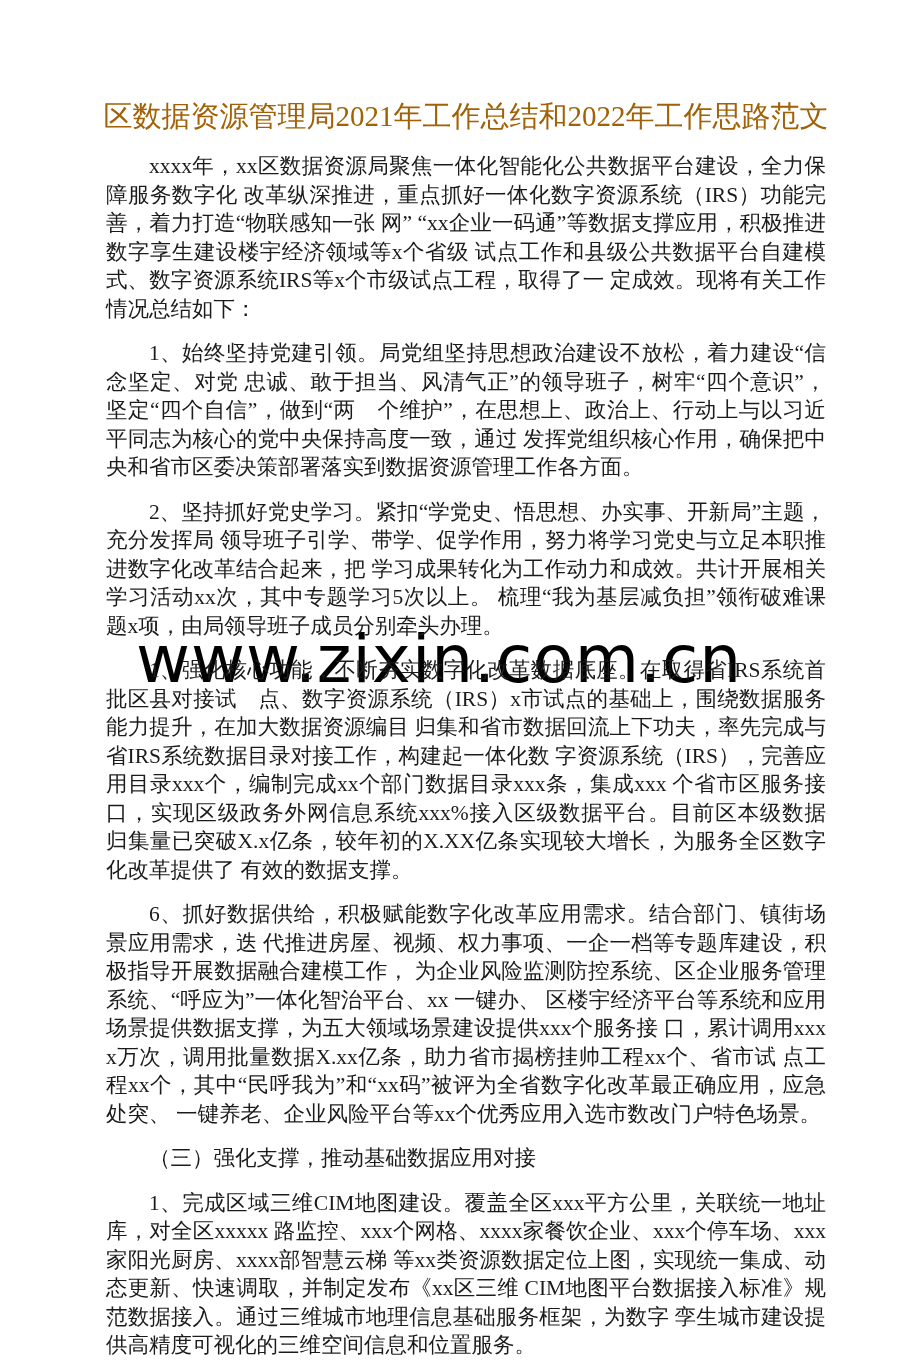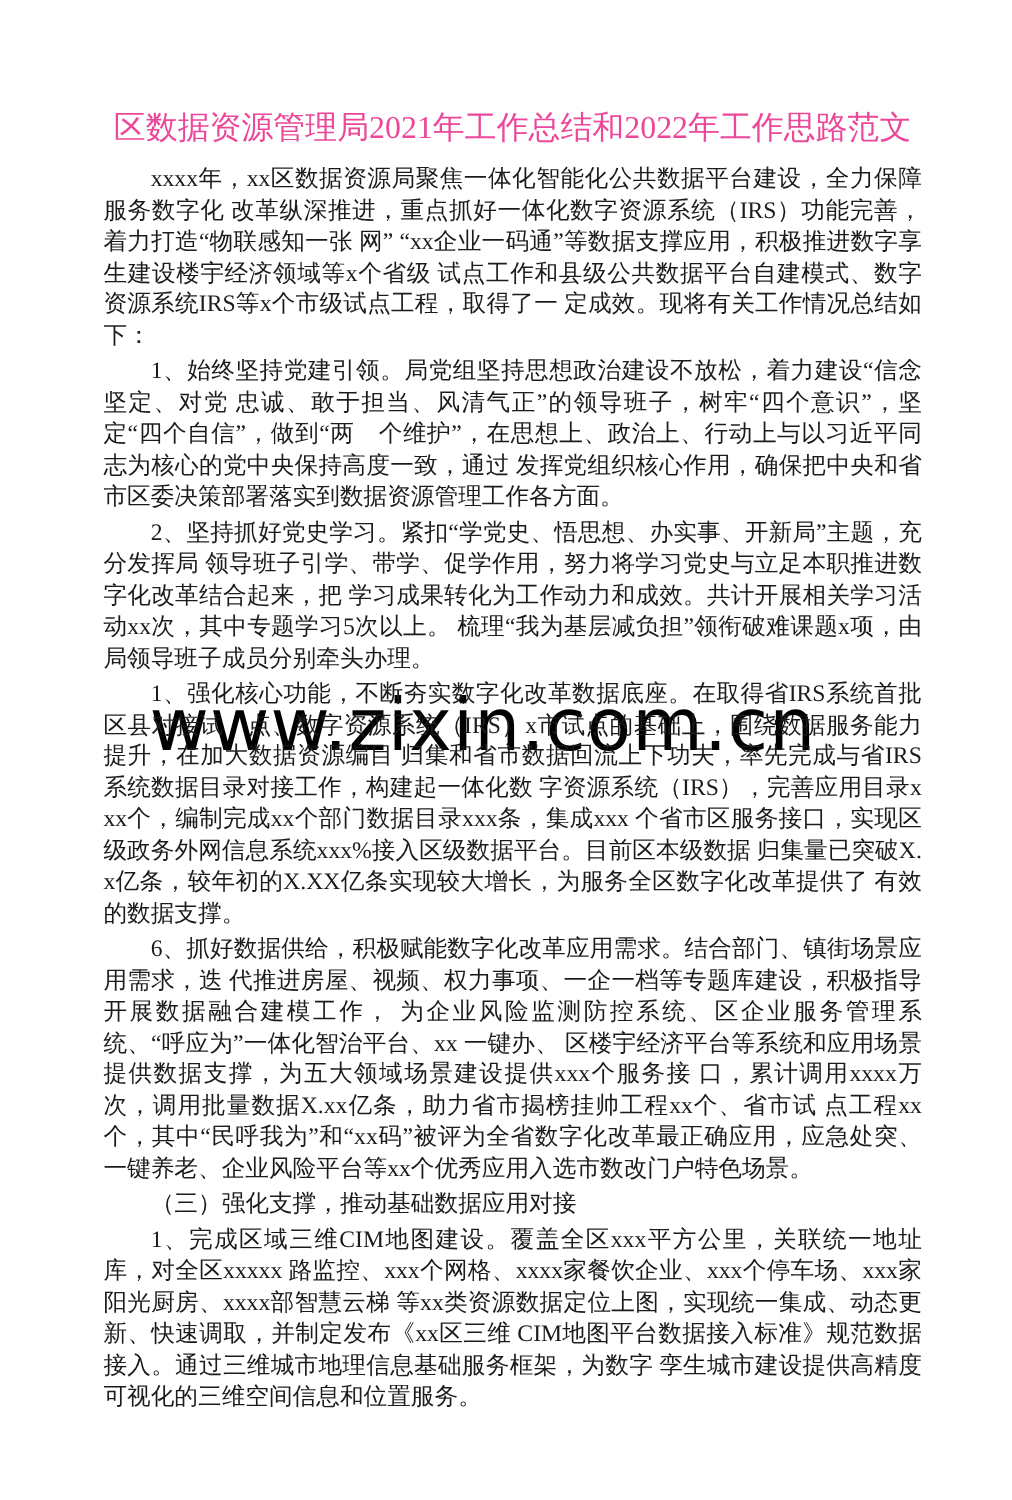--- a/index.html
+++ b/index.html
@@ -33,24 +33,24 @@
     top: 96px;
     width: 752px;
     z-index: 1;
   }
   .doc-title {
     margin: 0 0 12px 0;
     text-align: center;
     font-size: 29px;
     line-height: 40px;
     font-weight: 400;
-    color: #ec4899;
+    color: #a16207;
   }
   .para {
-    margin: 4px;
+    margin: 16px;
     font-size: 21.5px;
     line-height: 28.5px;
     color: #1b1b1b;
     text-align: justify;
     text-indent: 43px;
     word-break: break-all;
   }
   .stray {
     color: #8f8f8f;
     font-size: 13px;

